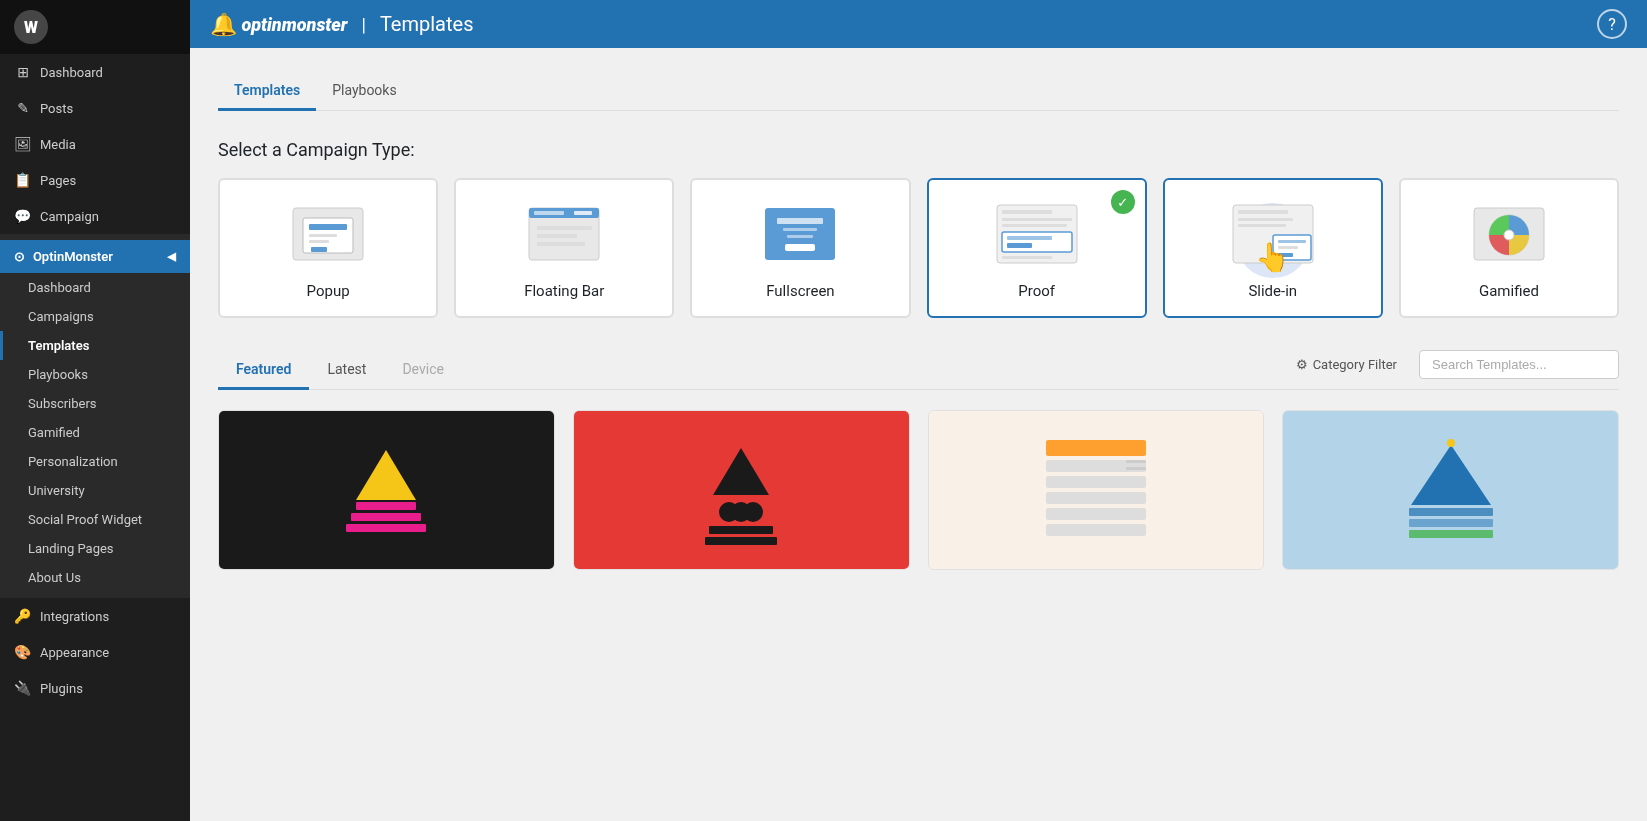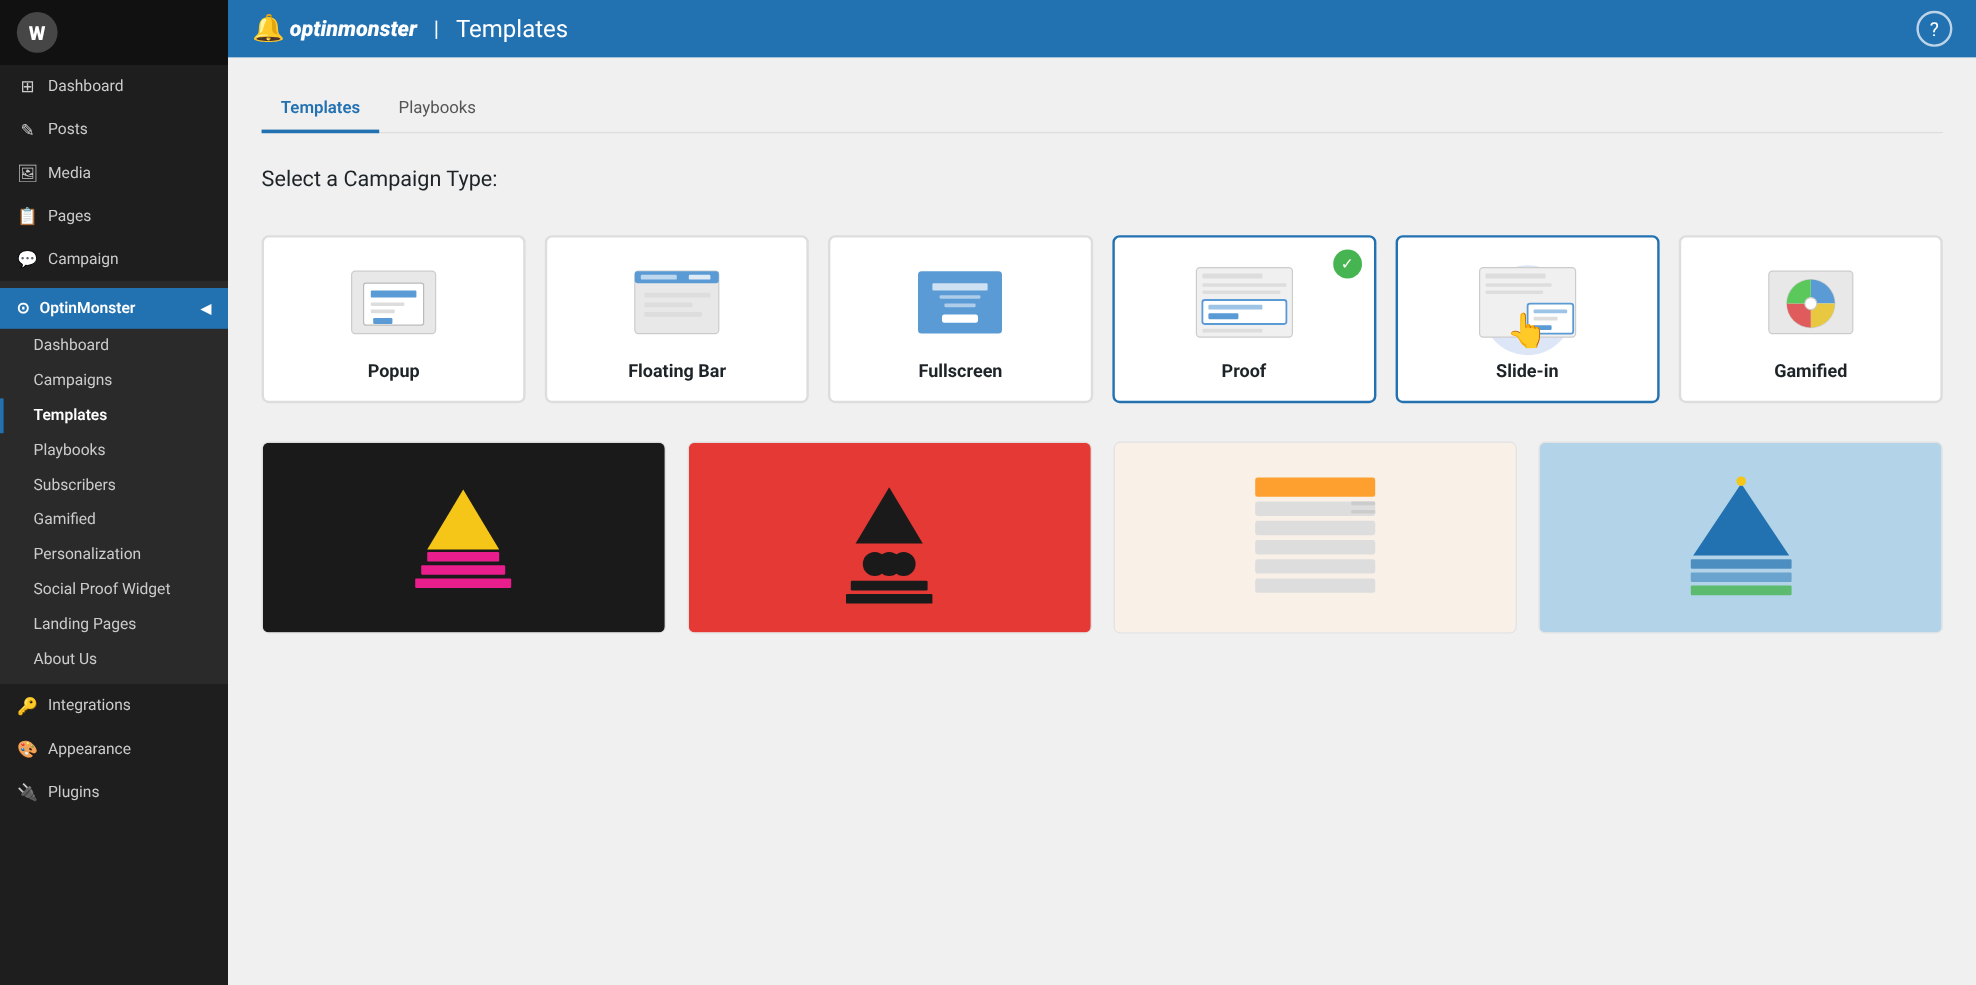--- a/index.html
+++ b/index.html
@@ -65,21 +65,21 @@
       padding: 10px 16px;
       font-size: 14px;
       color: #555;
       cursor: pointer;
       border-bottom: 3px solid transparent;
       margin-bottom: -1px;
     }
     .tab.active { color: #2271b1; border-bottom-color: #2271b1; font-weight: 600; }
 
     
-    .section-title { font-size: 18px; color: #1d2327; margin-bottom: 36px; font-weight: 400; }
+    .section-title { font-size: 18px; color: #1d2327; margin-bottom: 18px; font-weight: 400; }
 
     
     .campaign-types { display: flex; gap: 16px; margin-bottom: 32px; flex-wrap: nowrap; }
     .campaign-card {
       background: #fff;
       border: 2px solid #ddd;
       border-radius: 6px;
       padding: 20px 16px 16px;
       display: flex;
       flex-direction: column;
@@ -87,21 +87,21 @@
       justify-content: flex-end;
       cursor: pointer;
       flex: 1;
       min-width: 140px;
       position: relative;
       transition: border-color 0.15s;
     }
     .campaign-card.selected { border-color: #2271b1; }
     .campaign-card.hovered { border-color: #2271b1; }
     .campaign-card .card-img { width: 90px; height: 70px; display: flex; align-items: center; justify-content: center; margin-bottom: 12px; }
-    .campaign-card .card-label { font-size: 15px; font-weight: 700; color: #1d2327; }
+    .campaign-card .card-label { font-size: 15px; font-weight: 400; color: #1d2327; }
     .check-badge {
       position: absolute;
       top: 10px;
       right: 10px;
       width: 24px;
       height: 24px;
       background: #46b450;
       border-radius: 50%;
       display: flex;
       align-items: center;
@@ -243,20 +243,23 @@
     <div class="sidebar-sub-item">
       <span>Subscribers</span>
     </div>
     <div class="sidebar-sub-item">
       <span>Gamified</span>
     </div>
     <div class="sidebar-sub-item">
       <span>Personalization</span>
     </div>
     <div class="sidebar-sub-item">
+      <span>University</span>
+    </div>
+    <div class="sidebar-sub-item">
       <span>Social Proof Widget</span>
     </div>
     <div class="sidebar-sub-item">
       <span>Landing Pages</span>
     </div>
     <div class="sidebar-sub-item">
       <span>About Us</span>
     </div>
   </div>
 
@@ -393,20 +396,38 @@
             <path d="M45 35 L45 55 A20 20 0 0 1 25 35 Z" fill="#e05c5c"></path>
             <path d="M45 35 L25 35 A20 20 0 0 1 45 15 Z" fill="#5bc85b"></path>
             <circle cx="45" cy="35" r="5" fill="#fff" stroke="#ccc" stroke-width="1"></circle>
           </svg>
         </div>
         <span class="card-label">Gamified</span>
       </div>
 
     </div>
 
+    <div class="filter-row">
+      <div class="filter-tab active">
+        <span>Featured</span>
+      </div>
+      <div class="filter-tab">
+        <span>Latest</span>
+      </div>
+      <div class="filter-tab disabled">
+        <span>Device</span>
+      </div>
+      <div class="filter-right">
+        <div class="category-filter">
+          <span>⚙</span>
+          <span>Category Filter</span>
+        </div>
+        <input class="search-input" type="text" placeholder="Search Templates..." style="">
+      </div>
+    </div>
 
     <div class="templates-grid">
 
       <div class="template-card">
         <div class="template-thumb" style="background:#1a1a1a;">
           <svg width="160" height="120" viewBox="0 0 160 120">
 
             <polygon points="80,20 110,70 50,70" fill="#f5c518"></polygon>
             <rect x="50" y="72" width="60" height="8" rx="1" fill="#e91e8c"></rect>
             <rect x="45" y="83" width="70" height="8" rx="1" fill="#e91e8c"></rect>

